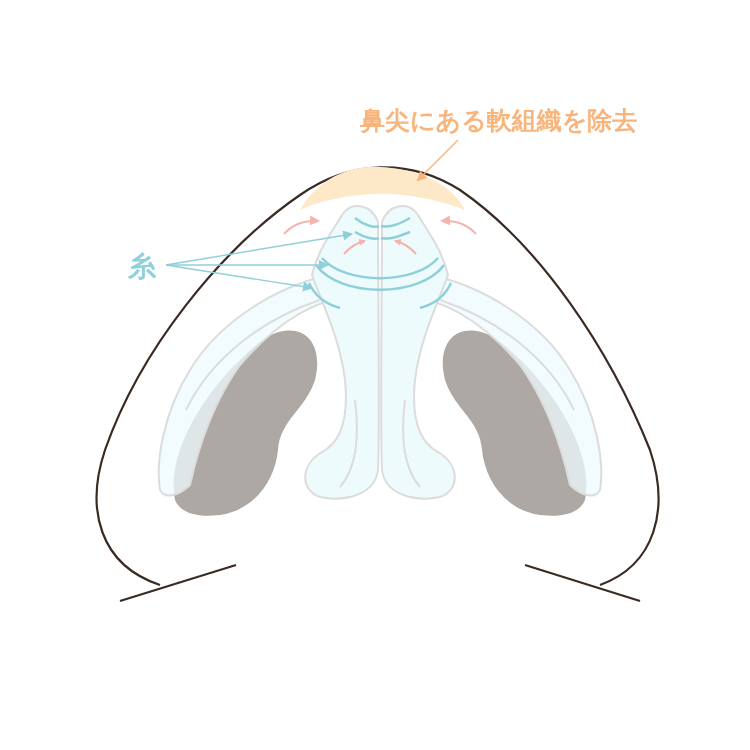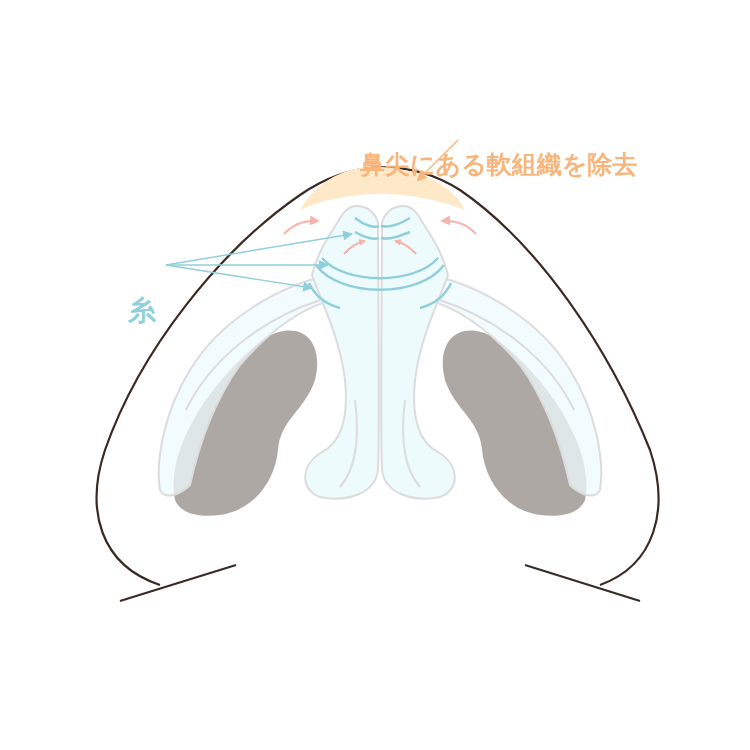--- a/index.html
+++ b/index.html
@@ -1,18 +1,18 @@
 <!DOCTYPE html>
 <html><head>
 <meta charset="utf-8">
 <style>
   html, body { margin:0; padding:0; background:#ffffff; }
   .canvas { position:relative; width:750px; height:750px; background:#ffffff; overflow:hidden; }
   svg { position:absolute; left:0; top:0; }
-  .label { position:absolute; font-family:"DejaVu Sans", sans-serif; font-weight:bold; white-space:nowrap;margin-top:44px; }
+  .label { position:absolute; font-family:"DejaVu Sans", sans-serif; font-weight:bold; white-space:nowrap; }
   .label-tip { left:360px; top:104px; font-size:25px; color:#f9b47a; letter-spacing:0px; }
   .label-thread { left:128px; top:248px; font-size:28px; color:#8fd0db; font-weight:bold; }
 </style>
 </head>
 <body>
 
 <div class="canvas">
   <svg width="750" height="750" viewBox="0 0 750 750">
     <defs>
       <marker id="arrThread" markerWidth="10" markerHeight="10" refX="9" refY="5" orient="auto" markerUnits="userSpaceOnUse">

